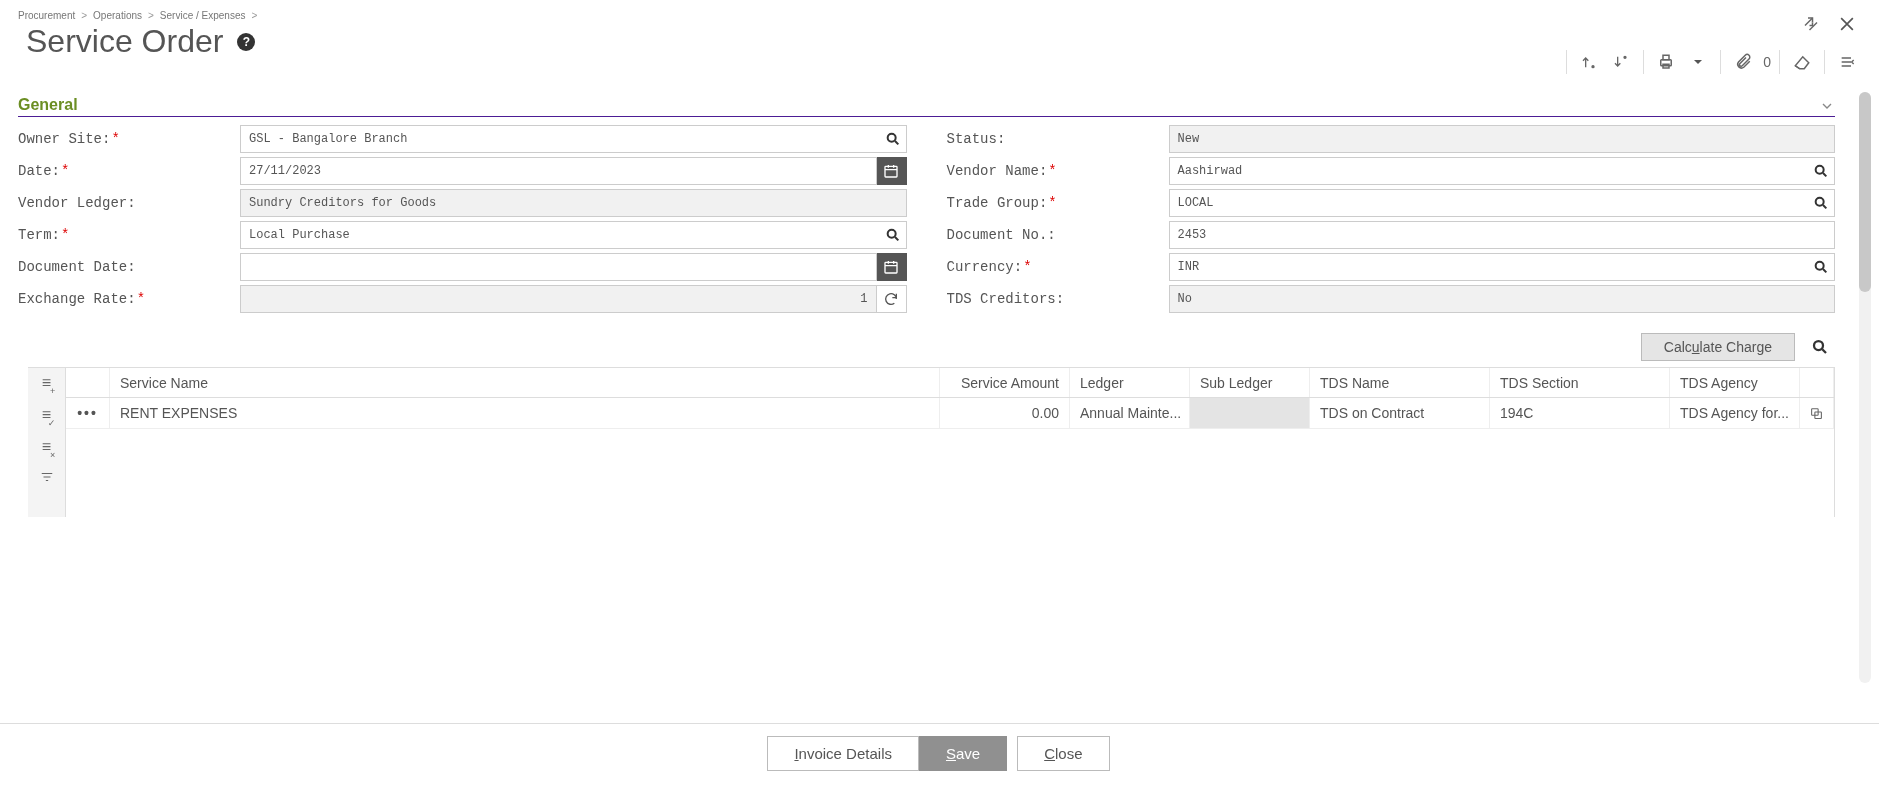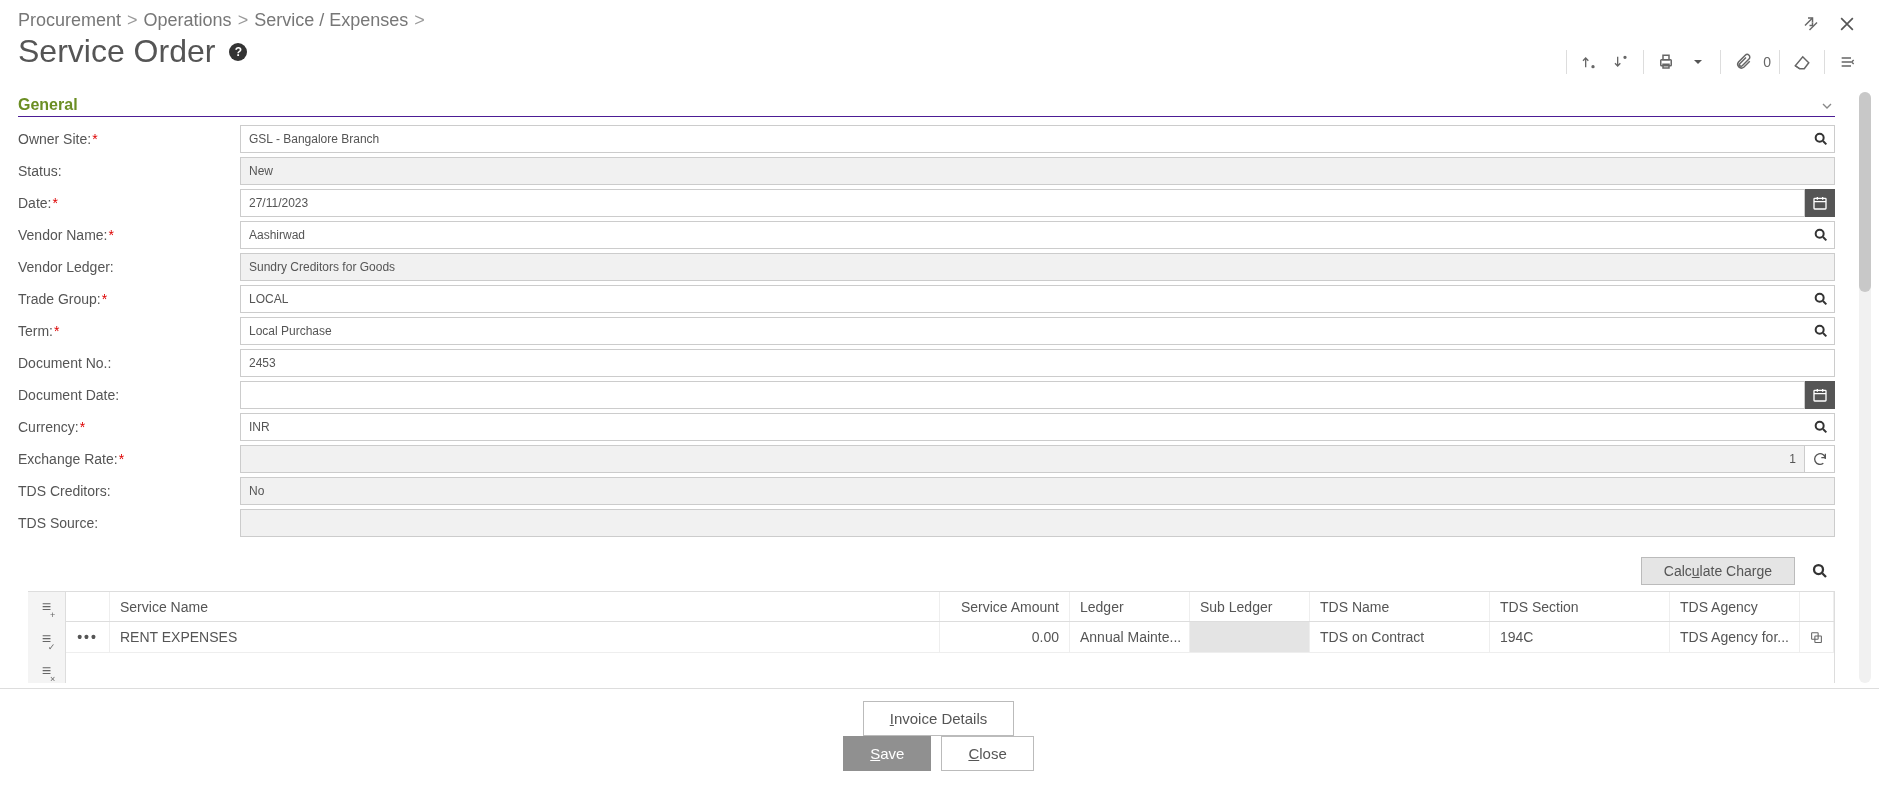--- a/index.html
+++ b/index.html
@@ -12,32 +12,33 @@
     height: 793px;
     overflow: hidden;
     position: relative;
   }
   .top-area {
     position: absolute;
     top: 0; left: 0; right: 0;
     padding: 10px 18px 0 18px;
   }
   .breadcrumb {
-    font-size: 18px;
+    font-size: 10px;
     color: #777;
     display: flex;
     align-items: center;
     gap: 6px;
   }
   .breadcrumb .sep { color: #999; }
   .title-row {
     display: flex;
     align-items: center;
     justify-content: space-between;
     margin-top: 2px;
+    margin-left: 8px;
   }
   .title-left { display: flex; align-items: center; gap: 14px; }
   .page-title {
     font-size: 32px;
     font-weight: 400;
     color: #555;
   }
   .help-icon {
     width: 18px; height: 18px;
     border-radius: 50%;
@@ -127,24 +128,25 @@
     font-size: 16px;
   }
   .chev {
     font-size: 16px;
     color: #888;
     cursor: pointer;
   }
 
   .form-grid {
     display: grid;
-    grid-template-columns: 1fr;
+    grid-template-columns: 1fr 1fr;
     column-gap: 40px;
     row-gap: 4px;
     margin-bottom: 18px;
+    font-family: Liberation Mono, monospace;
   }
   .form-row {
     display: flex;
     align-items: center;
   }
   .form-label {
     width: 222px;
     flex-shrink: 0;
     color: #555;
     font-size: 14px;
@@ -284,21 +286,20 @@
   .footer-bar {
     position: absolute;
     bottom: 22px;
     left: 0;
     right: 0;
     border-top: 1px solid #ddd;
     padding: 12px 20px 0 18px;
     display: flex;
     align-items: center;
     justify-content: center;
-    flex-direction: column;
   }
   .btn {
     border: 1px solid #bbb;
     background: #fff;
     padding: 8px 26px;
     font-size: 15px;
     color: #555;
     cursor: pointer;
   }
   .btn-primary {
@@ -521,24 +522,20 @@
           <svg width="16" height="16" viewBox="0 0 24 24" fill="none" stroke="#555" stroke-width="2">
               <path d="M20 12a8 8 0 10-3 6.3M20 4v6h-6"></path>
             </svg>
         </span>
       </div>
     </div>
 
     <div class="form-row">
       <div class="form-label">TDS Creditors:</div>
       <div class="field readonly">No</div>
-    </div>
-    <div class="form-row">
-      <div class="form-label">TDS Source:</div>
-      <div class="field readonly"></div>
     </div>
   </div>
 
 
   <div class="actions-row">
     <button class="btn-outline"><span style="text-decoration:none">Calc<span class="u">u</span>late Charge</span></button>
     <span class="search-small">
       <svg width="18" height="18" viewBox="0 0 24 24" fill="none" stroke="#333" stroke-width="3">
           <circle cx="10" cy="10" r="6"></circle>
           <path d="M20 20l-5-5"></path>

